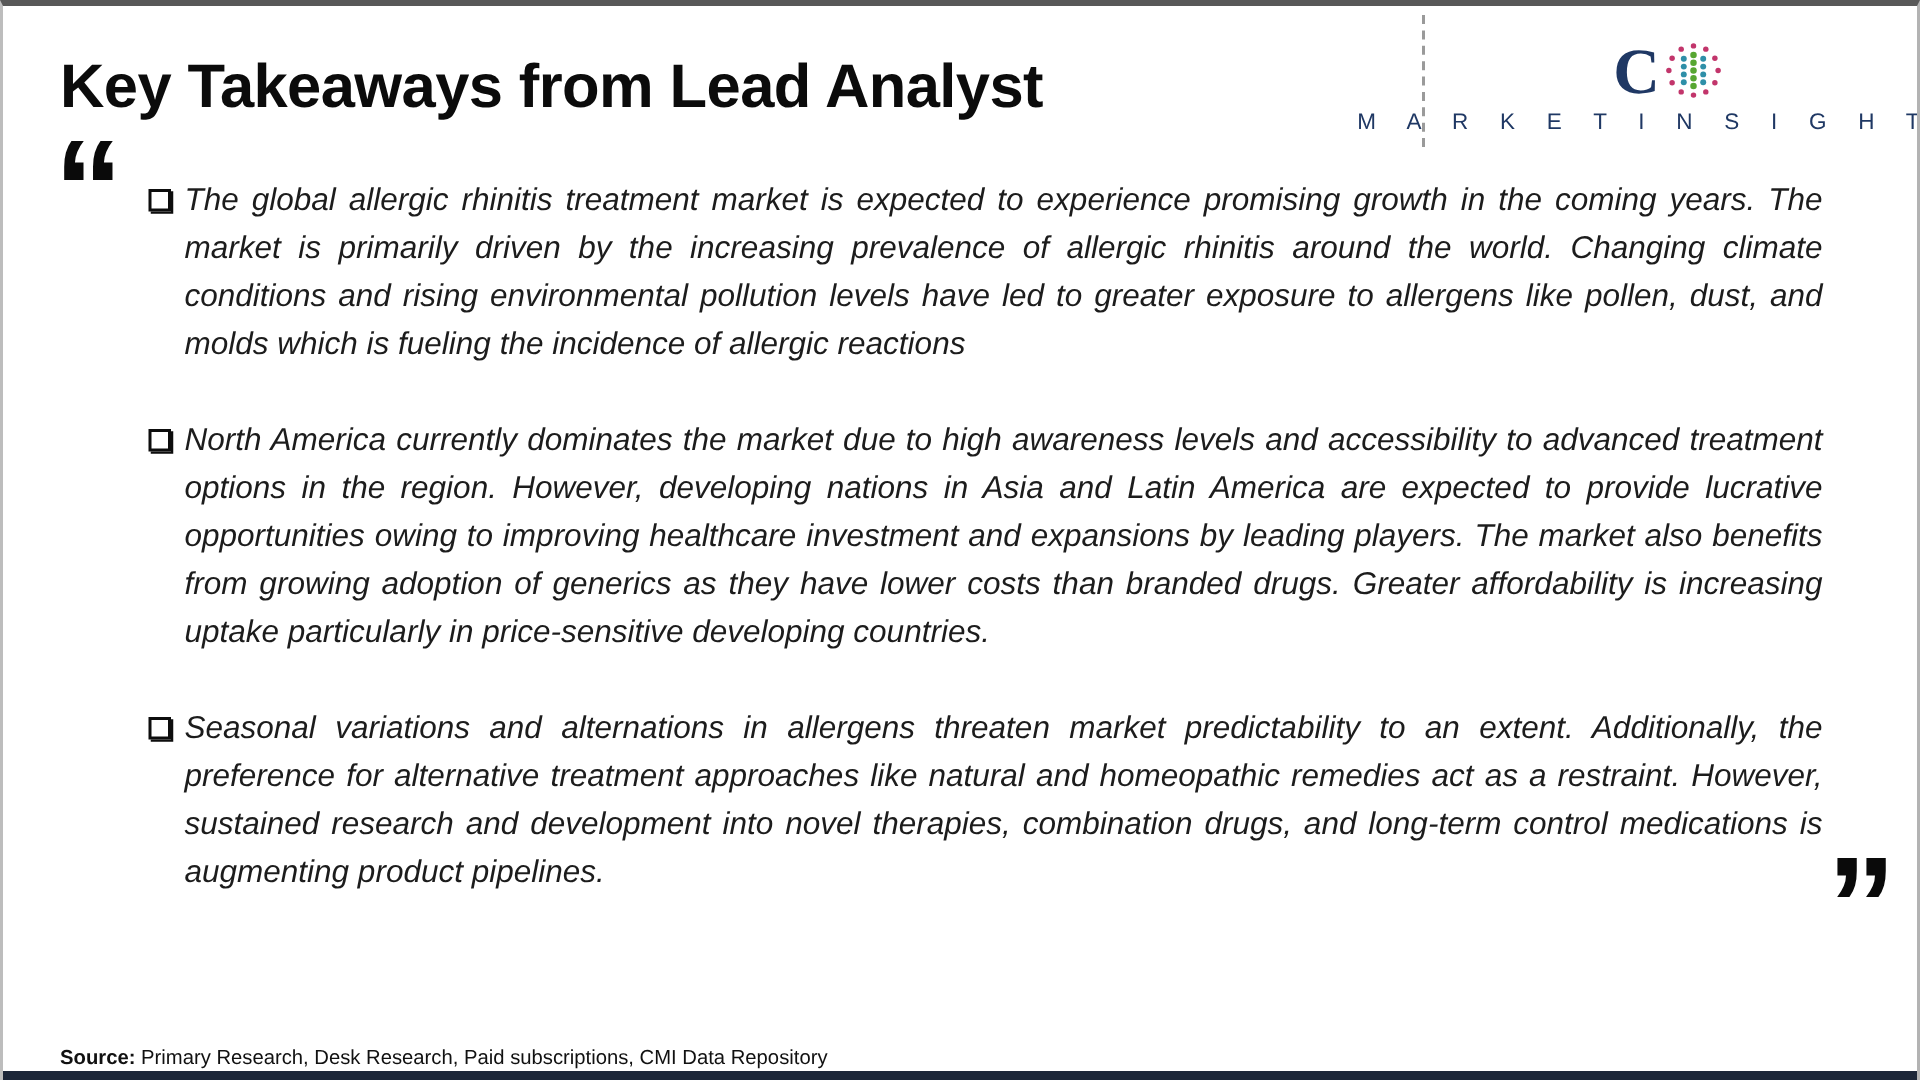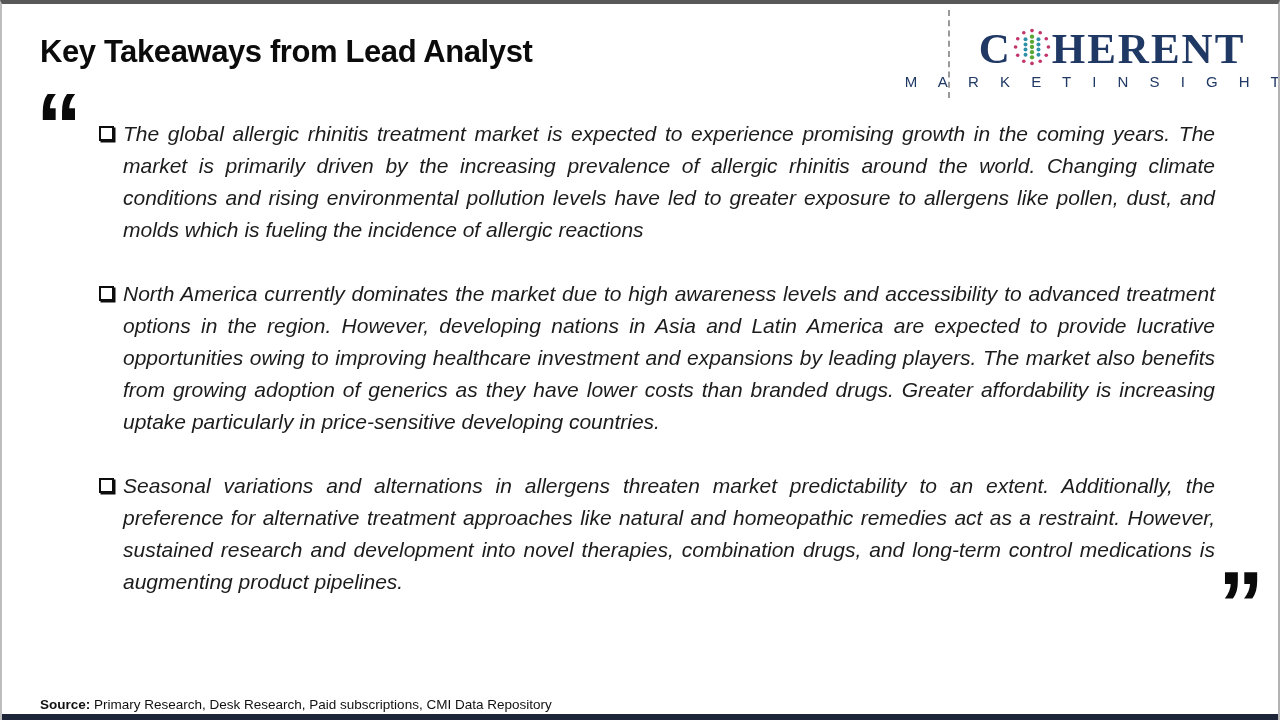--- a/index.html
+++ b/index.html
@@ -9,21 +9,21 @@
     background:#ffffff;
     box-sizing:border-box;
     border-top:4px solid #585858;
     border-left:2px solid #bdbdbd;
     border-right:2px solid #b3b3b3;
     overflow:hidden;
     font-family:"Liberation Sans", sans-serif;
   }
   .page-title{
     position:absolute;left:38px;top:30px;
-    font-size:31px;font-weight:700;color:#0b0b0b;
+    font-size:41px;font-weight:700;color:#0b0b0b;
     letter-spacing:-0.4px;
   }
   
   .logo-separator{
     position:absolute;left:946px;top:6px;height:88px;width:0;
     border-left:2px dashed #9a9a9a;
   }
   .logo{
     position:absolute;right:16px;top:22px;width:300px;
     display:flex;flex-direction:column;align-items:center;
@@ -119,21 +119,20 @@
         </g>
 
         <g fill="#56A631">
           <circle cx="22" cy="12" r="2.5"></circle>
             <circle cx="22" cy="18" r="2.5"></circle>
           <circle cx="22" cy="24" r="2.5"></circle>
             <circle cx="22" cy="30" r="2.5"></circle>
           <circle cx="22" cy="36" r="2.5"></circle>
         </g>
       </svg>
-      <span>HERENT</span>
     </div>
     <div class="logo-tagline">M A R K E T   I N S I G H T S</div>
   </div>
 
   <div class="big-quote quote-open">“</div>
 
   <div class="content">
     <p class="bullet-para">
       <span class="bullet-box"></span>
       <span>The global allergic rhinitis treatment market is expected to experience promising growth in the coming years. The market is primarily driven by the increasing prevalence of allergic rhinitis around the world. Changing climate conditions and rising environmental pollution levels have led to greater exposure to allergens like pollen, dust, and molds which is fueling the incidence of allergic reactions</span>

